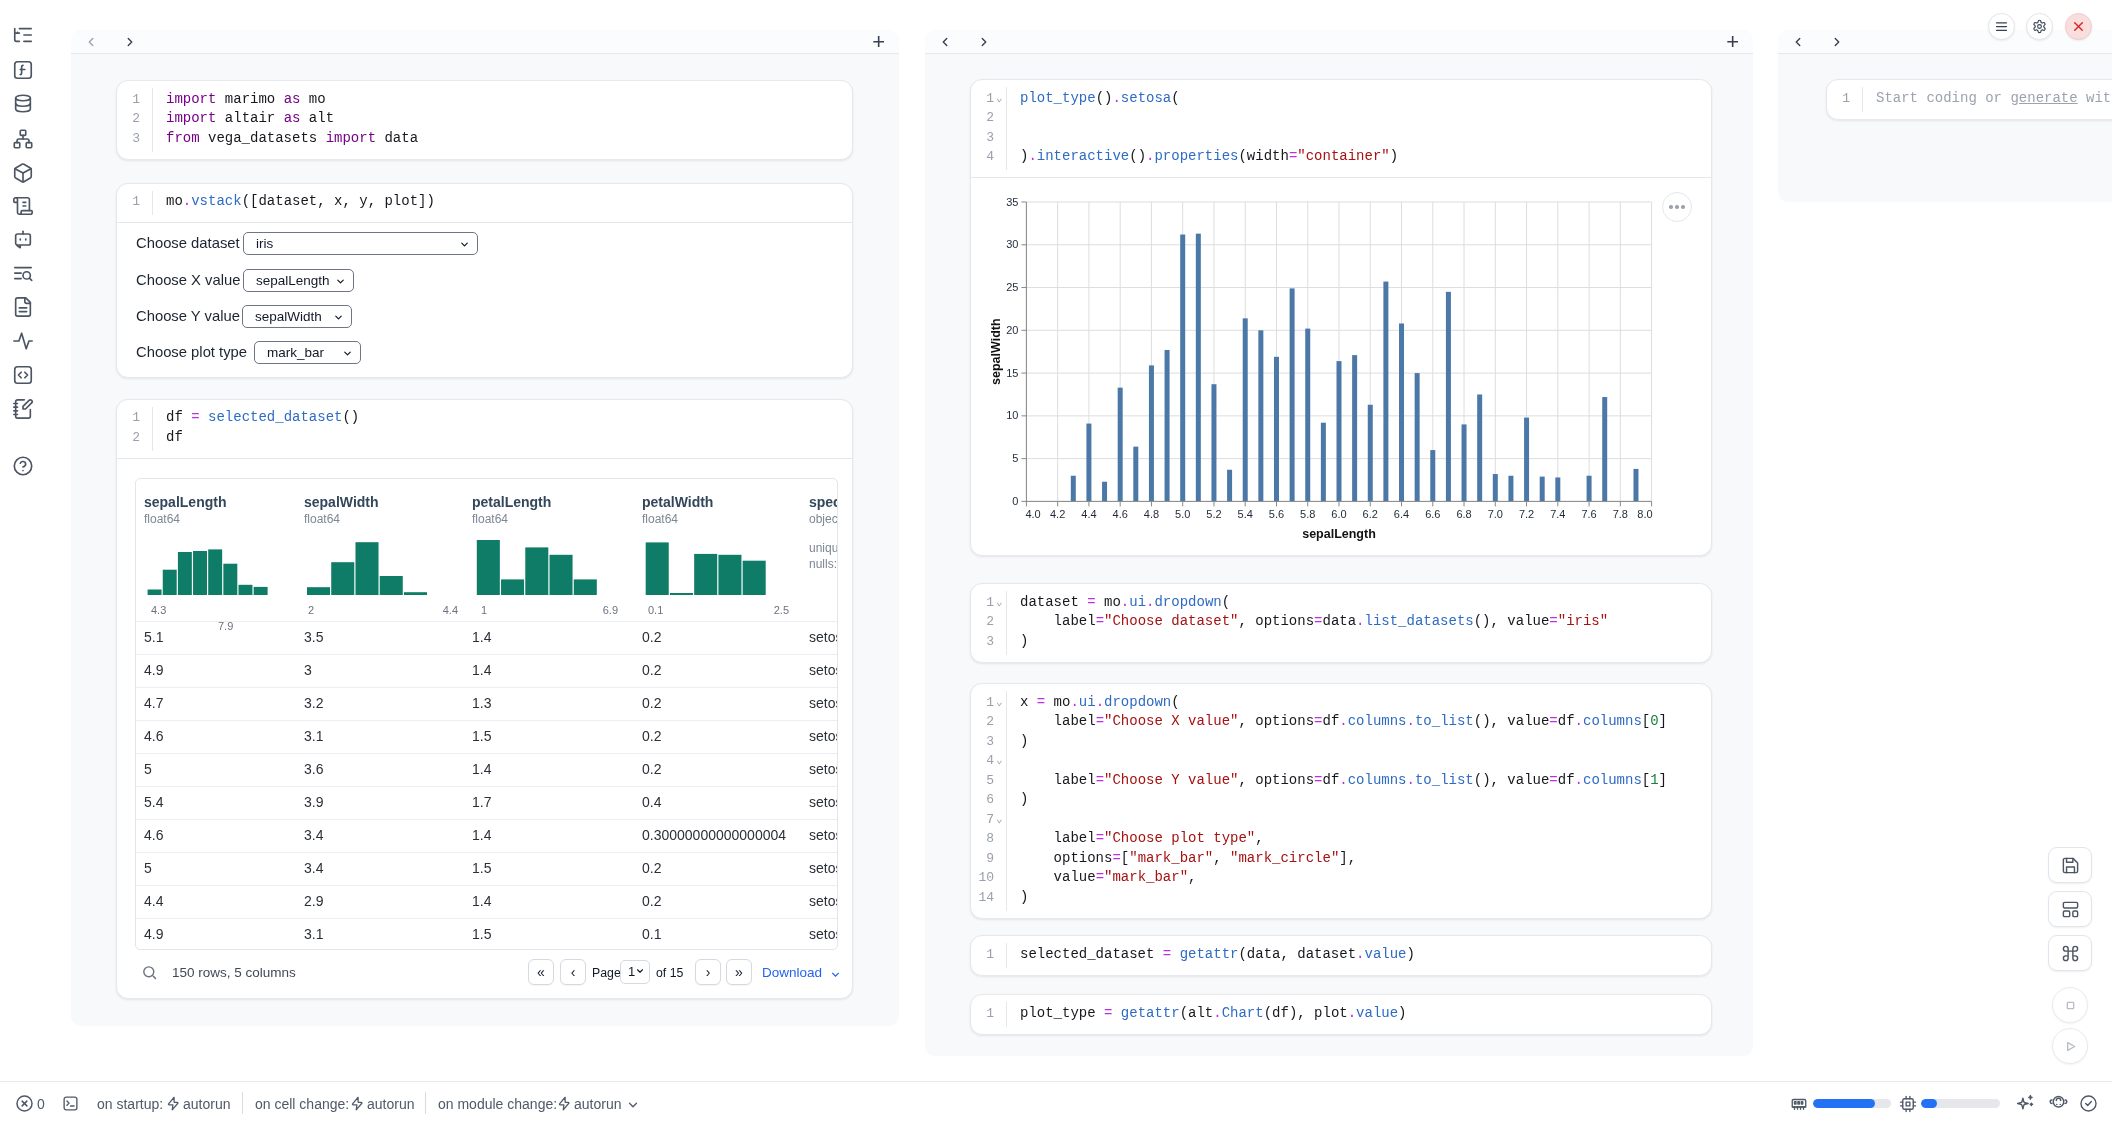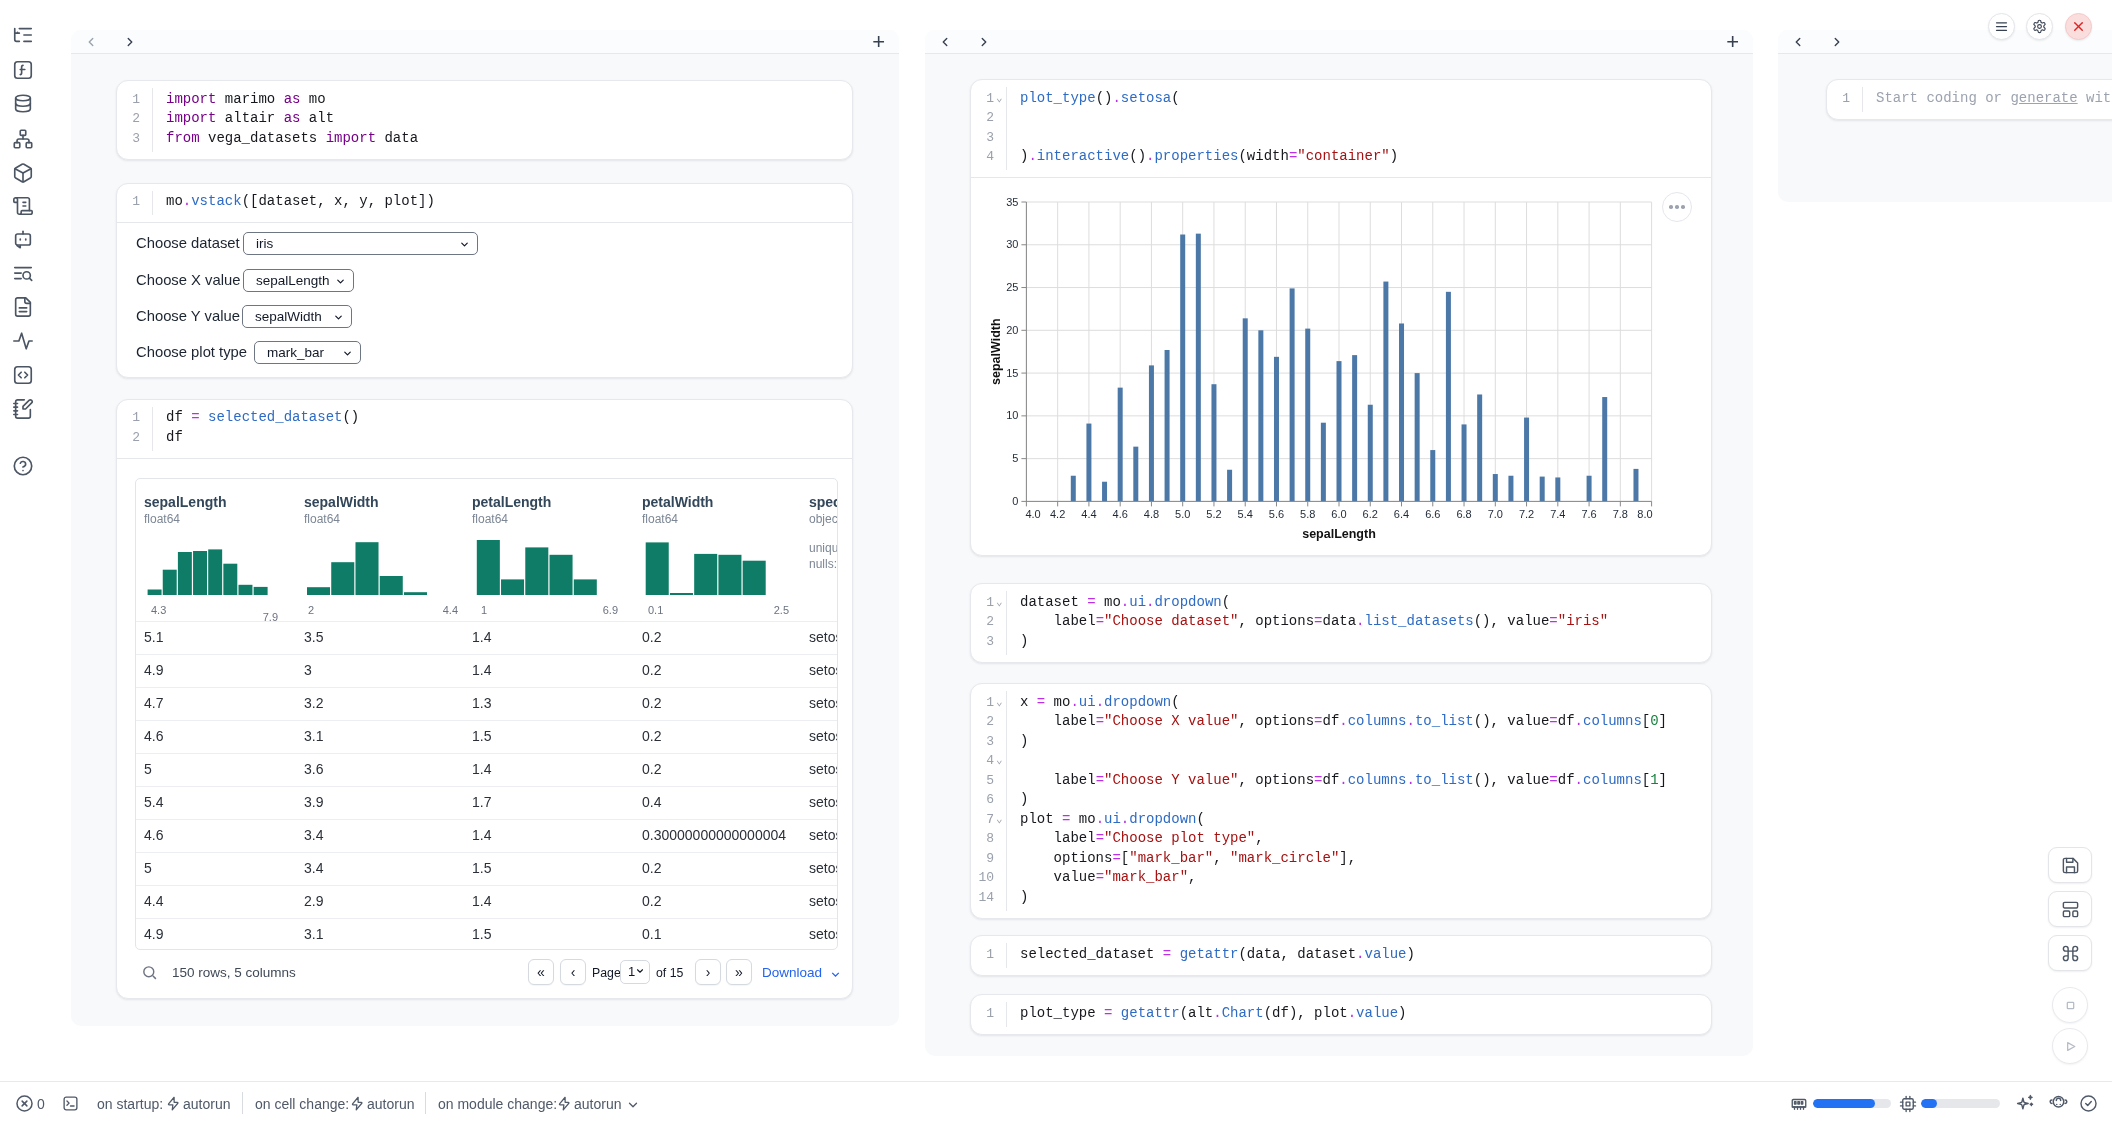--- a/index.html
+++ b/index.html
@@ -222,21 +222,21 @@
             <rect x="437.76" y="100.4" width="23.04" height="15.6" fill="#0e7c66"></rect>
             <rect x="509.7" y="63.4" width="23.04" height="52.6" fill="#0e7c66"></rect>
             <rect x="533.94" y="114" width="23.04" height="2" fill="#0e7c66"></rect>
             <rect x="558.18" y="74.9" width="23.04" height="41.1" fill="#0e7c66"></rect>
             <rect x="582.42" y="75.8" width="23.04" height="40.2" fill="#0e7c66"></rect>
             <rect x="606.66" y="81.7" width="23.04" height="34.3" fill="#0e7c66"></rect>
           </svg>
           <div class="thn" style="left:8px;top:15px">sepalLength</div>
           <div class="tht" style="left:8px;top:33px">float64</div>
           <div class="hax" style="left:15px;top:125px;text-align:left">4.3</div>
-          <div class="hax" style="left:82px;top:132px;width:60px;text-align:right">7.9</div>
+          <div class="hax" style="left:82px;top:141px;width:60px;">7.9</div>
           <div class="thn" style="left:168px;top:15px">sepalWidth</div>
           <div class="tht" style="left:168px;top:33px">float64</div>
           <div class="hax" style="left:172px;top:125px;text-align:left">2</div>
           <div class="hax" style="left:262px;top:125px;width:60px;text-align:right">4.4</div>
           <div class="thn" style="left:336px;top:15px">petalLength</div>
           <div class="tht" style="left:336px;top:33px">float64</div>
           <div class="hax" style="left:345px;top:125px;text-align:left">1</div>
           <div class="hax" style="left:422px;top:125px;width:60px;text-align:right">6.9</div>
           <div class="thn" style="left:506px;top:15px">petalWidth</div>
           <div class="tht" style="left:506px;top:33px">float64</div>
@@ -523,21 +523,20 @@
         <div class="ln" style="top:47.5px">3</div>
         <div class="cl" style="top:47.5px">)</div>
         <div class="ln" style="top:67.0px">4</div>
         <div class="fold" style="top:71.0px">⌄</div>
         <div class="ln" style="top:86.5px">5</div>
         <div class="cl" style="top:86.5px">    label<span style="color:#bb2fe6">=</span><span style="color:#a61111">"Choose Y value"</span>, options<span style="color:#bb2fe6">=</span>df<span style="color:#bb2fe6">.</span><span style="color:#2e6bc4">columns</span><span style="color:#bb2fe6">.</span><span style="color:#2e6bc4">to_list</span>(), value<span style="color:#bb2fe6">=</span>df<span style="color:#bb2fe6">.</span><span style="color:#2e6bc4">columns</span>[<span style="color:#17823d">1</span>]</div>
         <div class="ln" style="top:106.0px">6</div>
         <div class="cl" style="top:106.0px">)</div>
         <div class="ln" style="top:125.5px">7</div>
         <div class="fold" style="top:129.5px">⌄</div>
-        <div class="cl" style="top:125.5px">plot <span style="color:#bb2fe6">=</span> mo<span style="color:#bb2fe6">.</span><span style="color:#2e6bc4">ui</span><span style="color:#bb2fe6">.</span><span style="color:#2e6bc4">dropdown</span>(</div>
         <div class="ln" style="top:145.0px">8</div>
         <div class="cl" style="top:145.0px">    label<span style="color:#bb2fe6">=</span><span style="color:#a61111">"Choose plot type"</span>,</div>
         <div class="ln" style="top:164.5px">9</div>
         <div class="cl" style="top:164.5px">    options<span style="color:#bb2fe6">=</span>[<span style="color:#a61111">"mark_bar"</span>, <span style="color:#a61111">"mark_circle"</span>],</div>
         <div class="ln" style="top:184.0px">10</div>
         <div class="cl" style="top:184.0px">    value<span style="color:#bb2fe6">=</span><span style="color:#a61111">"mark_bar"</span>,</div>
         <div class="ln" style="top:203.5px">14</div>
         <div class="cl" style="top:203.5px">)</div>
         <div class="gut"></div>
       </div>

